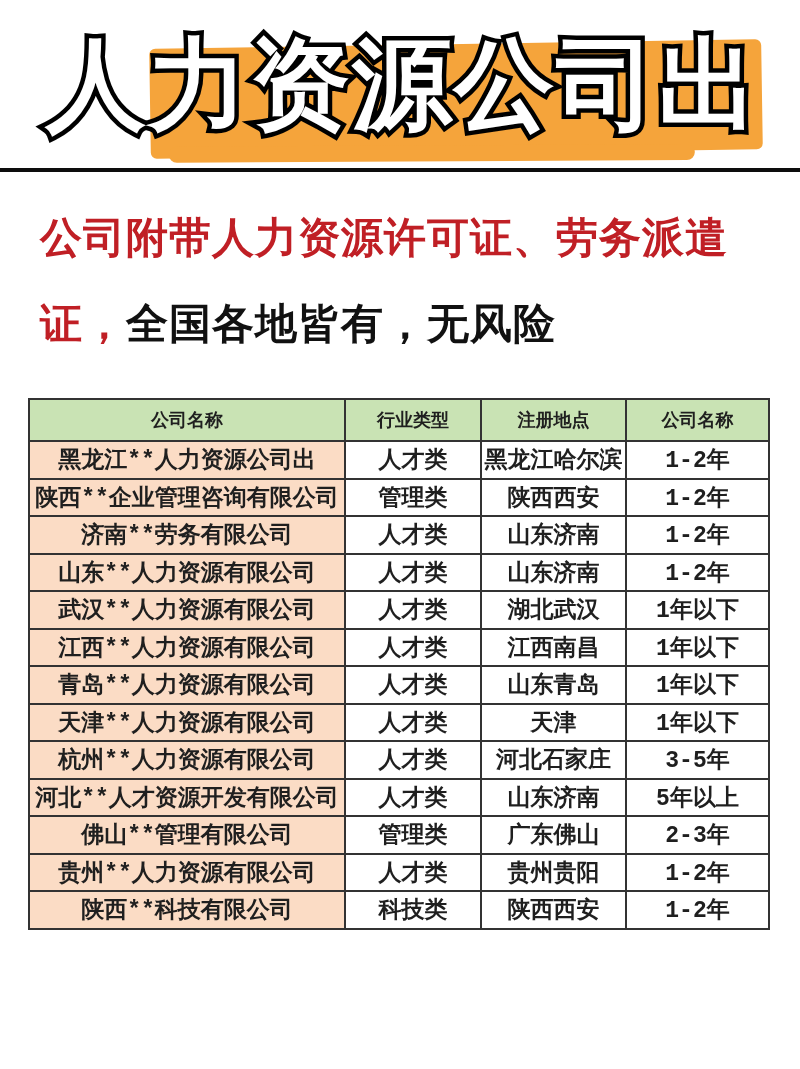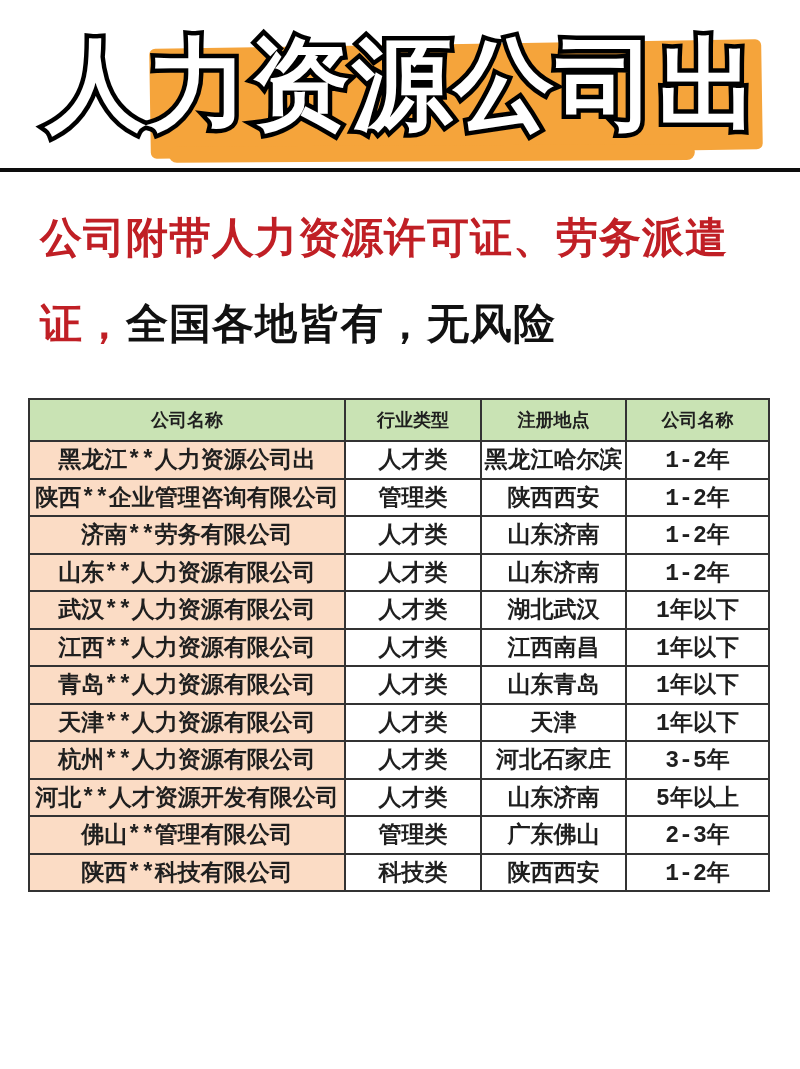--- a/index.html
+++ b/index.html
@@ -140,20 +140,26 @@
       <td>山东济南</td>
       <td>5年以上</td>
     </tr>
         <tr>
       <td class="name-cell">佛山**管理有限公司</td>
       <td>管理类</td>
       <td>广东佛山</td>
       <td>2-3年</td>
     </tr>
         <tr>
+      <td class="name-cell">贵州**人力资源有限公司</td>
+      <td>人才类</td>
+      <td>贵州贵阳</td>
+      <td>1-2年</td>
+    </tr>
+        <tr>
       <td class="name-cell">陕西**科技有限公司</td>
       <td>科技类</td>
       <td>陕西西安</td>
       <td>1-2年</td>
     </tr>
       </tbody>
   </table>
 
 </div>
 

